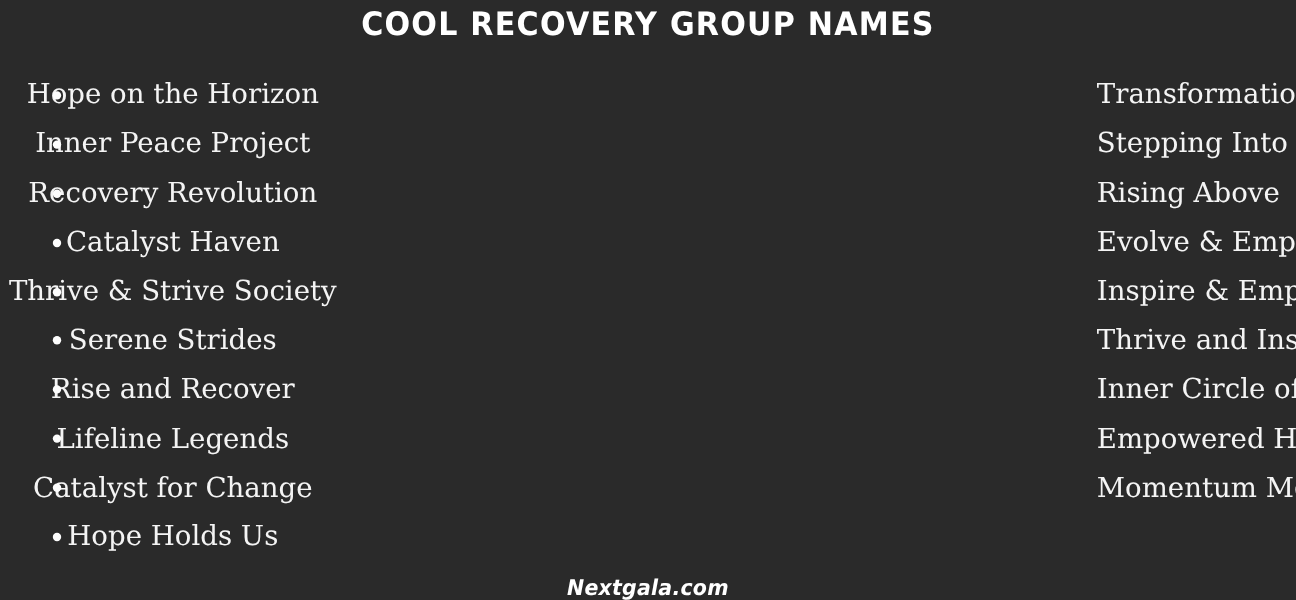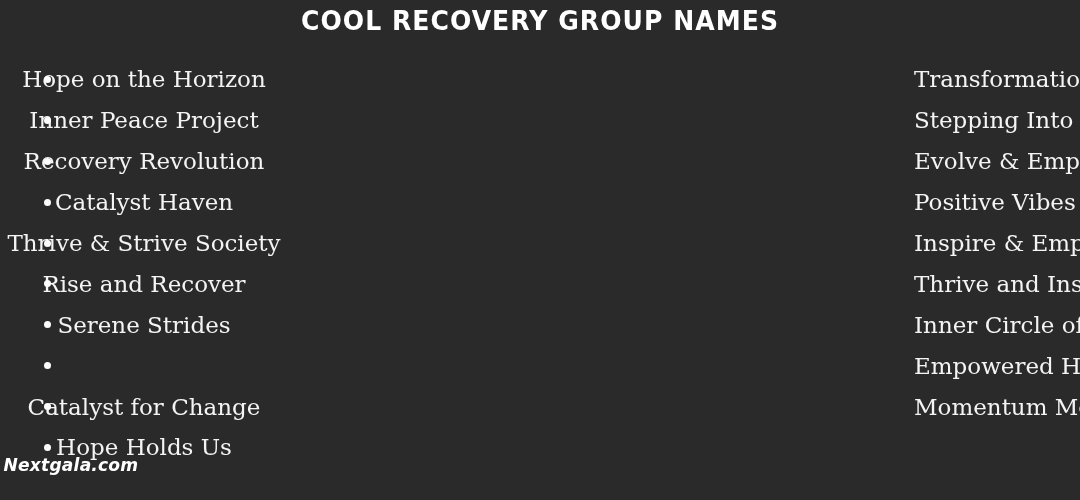--- a/index.html
+++ b/index.html
@@ -111,23 +111,23 @@
 
   #column-right .item-text {
     padding-left: 358px;
     padding-right: 52px;
   }
 
   
   #footer {
     position: absolute;
     left: 0;
-    top: 454px;
-    width: 1080px;
-    text-align: left;
+    top: 480px;
+    width: 1080px;
+    text-align: center;
   }
 
   #footer-text {
     display: inline-block;
     color: #ffffff;
     font-family: "DejaVu Sans", sans-serif;
     font-weight: bold;
     font-style: italic;
     font-size: 18px;
     letter-spacing: 0.2px;
@@ -160,28 +160,29 @@
           <li class="list-item">
             <span class="bullet"></span>
             <span class="item-text">Catalyst Haven</span>
           </li>
           <li class="list-item">
             <span class="bullet"></span>
             <span class="item-text">Thrive &amp; Strive Society</span>
           </li>
           <li class="list-item">
             <span class="bullet"></span>
+            <span class="item-text">Serene Strides</span>
+          </li>
+          <li class="list-item">
+            <span class="bullet"></span>
             <span class="item-text">Rise and Recover</span>
           </li>
           <li class="list-item">
             <span class="bullet"></span>
-            <span class="item-text">Serene Strides</span>
-          </li>
-          <li class="list-item">
-            <span class="bullet"></span>
+            <span class="item-text">Lifeline Legends</span>
           </li>
           <li class="list-item">
             <span class="bullet"></span>
             <span class="item-text">Catalyst for Change</span>
           </li>
           <li class="list-item">
             <span class="bullet"></span>
             <span class="item-text">Hope Holds Us</span>
           </li>
         </ul>
@@ -189,24 +190,24 @@
 
     <div class="column" id="column-right">
       <ul class="list" id="list-right">
           <li class="list-item">
             <span class="item-text">Transformation Titans</span>
           </li>
           <li class="list-item">
             <span class="item-text">Stepping Into Serenity</span>
           </li>
           <li class="list-item">
+            <span class="item-text">Rising Above</span>
+          </li>
+          <li class="list-item">
             <span class="item-text">Evolve &amp; Empower Elite</span>
-          </li>
-          <li class="list-item">
-            <span class="item-text">Positive Vibes</span>
           </li>
           <li class="list-item">
             <span class="item-text">Inspire &amp; Empower Ensemble</span>
           </li>
           <li class="list-item">
             <span class="item-text">Thrive and Inspire</span>
           </li>
           <li class="list-item">
             <span class="item-text">Inner Circle of Cool</span>
           </li>

